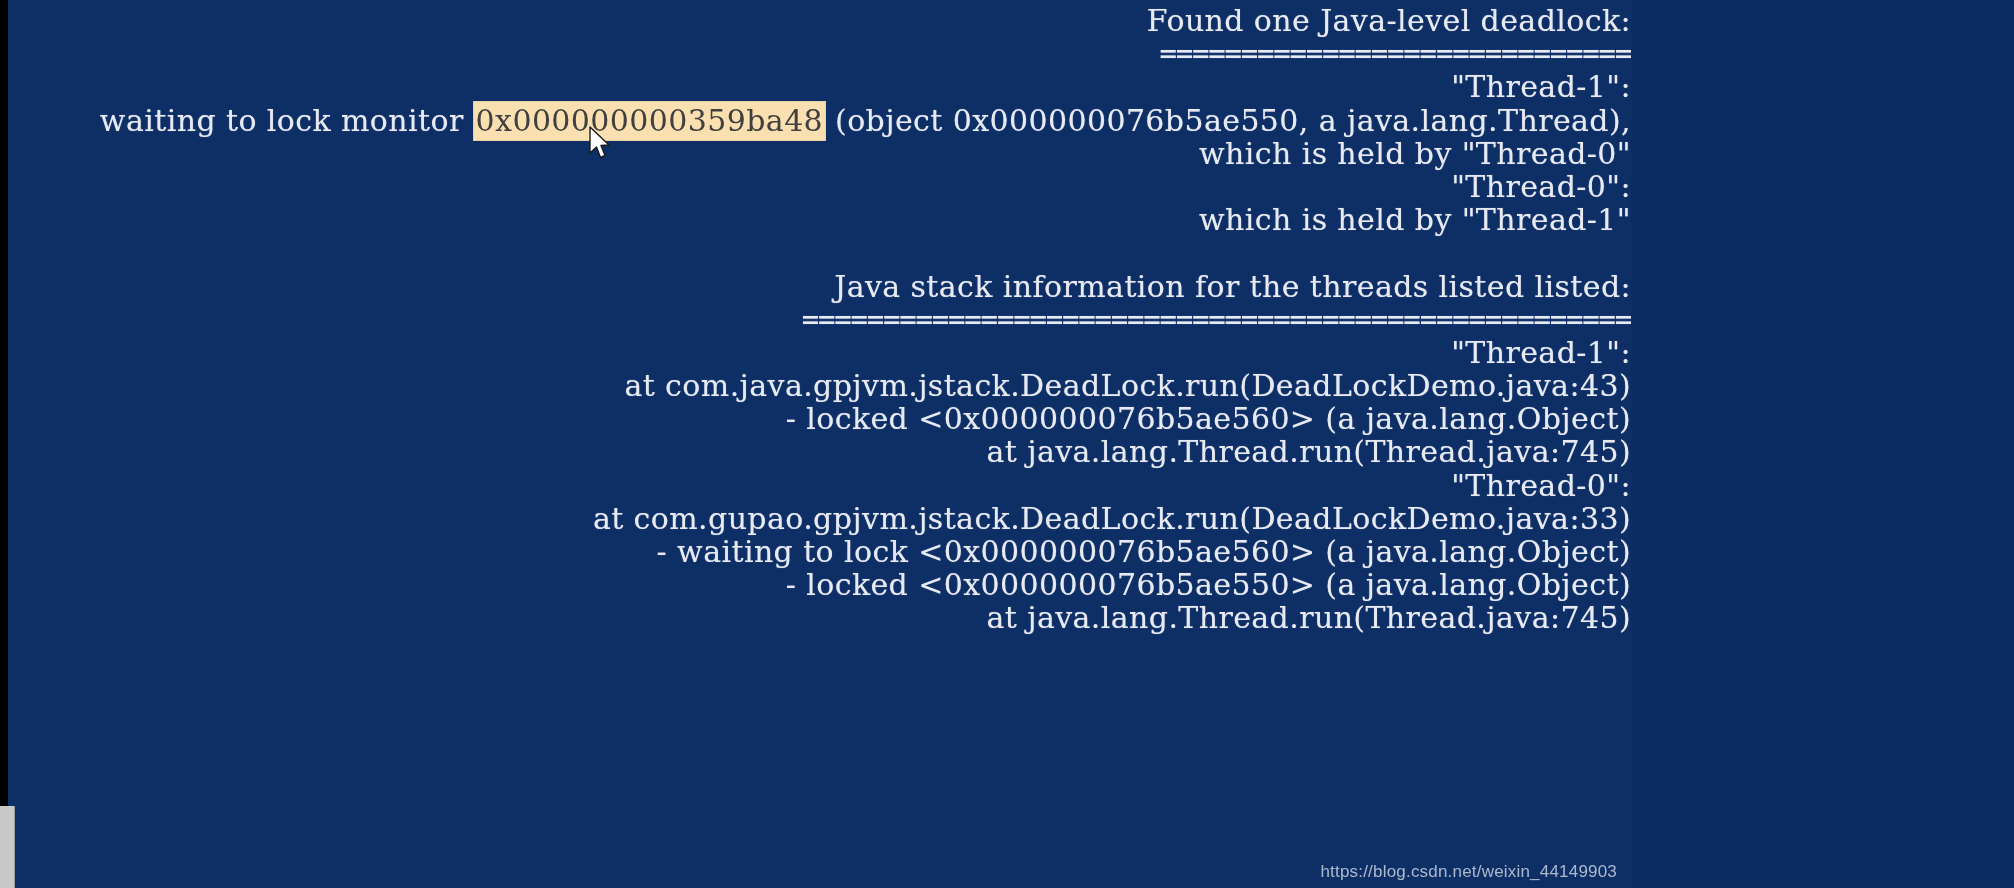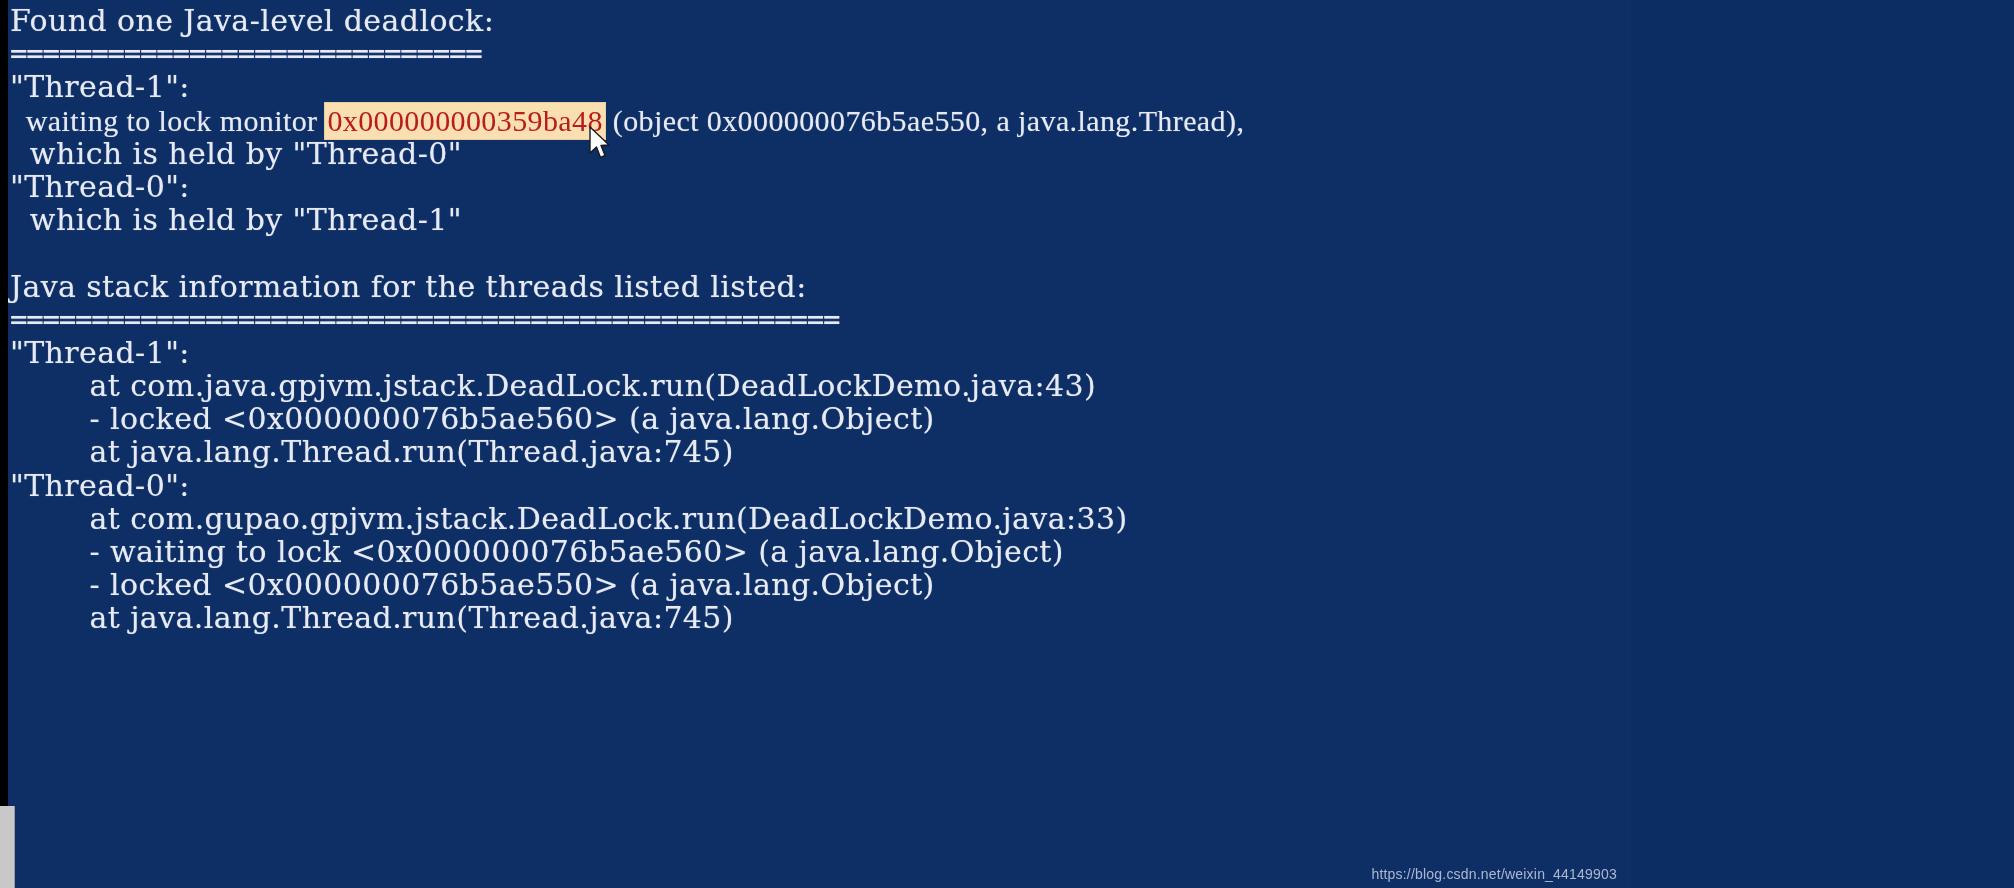--- a/index.html
+++ b/index.html
@@ -7,20 +7,21 @@
     padding: 0;
     background: #0c2d63;
   }
   #screen {
     position: relative;
     width: 1631px;
     height: 888px;
     background: #0e2f66;
     overflow: hidden;
     font-family: "DejaVu Serif", "Liberation Serif", serif;
+    text-align: right;
   }
   
   #left-gutter {
     position: absolute;
     left: 0; top: 0;
     width: 8px;
     height: 888px;
     background: #000000;
     z-index: 5;
   }
@@ -53,45 +54,45 @@
     text-shadow: 0 0 1px rgba(200,215,255,0.55);
     font-family: "DejaVu Serif", "Liberation Serif", serif;
     padding-left: 2px;
   }
   .line.rule {
     font-family: "DejaVu Sans Mono", "Liberation Mono", monospace;
     letter-spacing: -1.2px;
     font-size: 29px;
   }
   .blank { color: transparent; }
-  .seg { white-space: pre; font-family: Liberation Serif, serif; }
+  .seg { white-space: pre; }
   .hl {
     background: #fadfb0;
-    color: #b91c1c;
+    color: #404040;
     text-shadow: none;
     padding: 1px 2px 2px 2px;
     box-shadow: 0 0 0 1px #e9cf9f;
   }
   
   #cursor {
     position: absolute;
     left: 588px;
     top: 126px;
     width: 24px;
     height: 36px;
     z-index: 20;
     pointer-events: none;
   }
   
   #watermark {
     position: absolute;
     right: 14px;
     bottom: 6px;
     font-family: "Liberation Sans", sans-serif;
-    font-size: 14px;
+    font-size: 17px;
     color: #b9c3d6;
     opacity: 0.92;
     letter-spacing: 0.2px;
     z-index: 15;
   }
 </style>
 </head>
 <body>
 
 <div id="screen">

